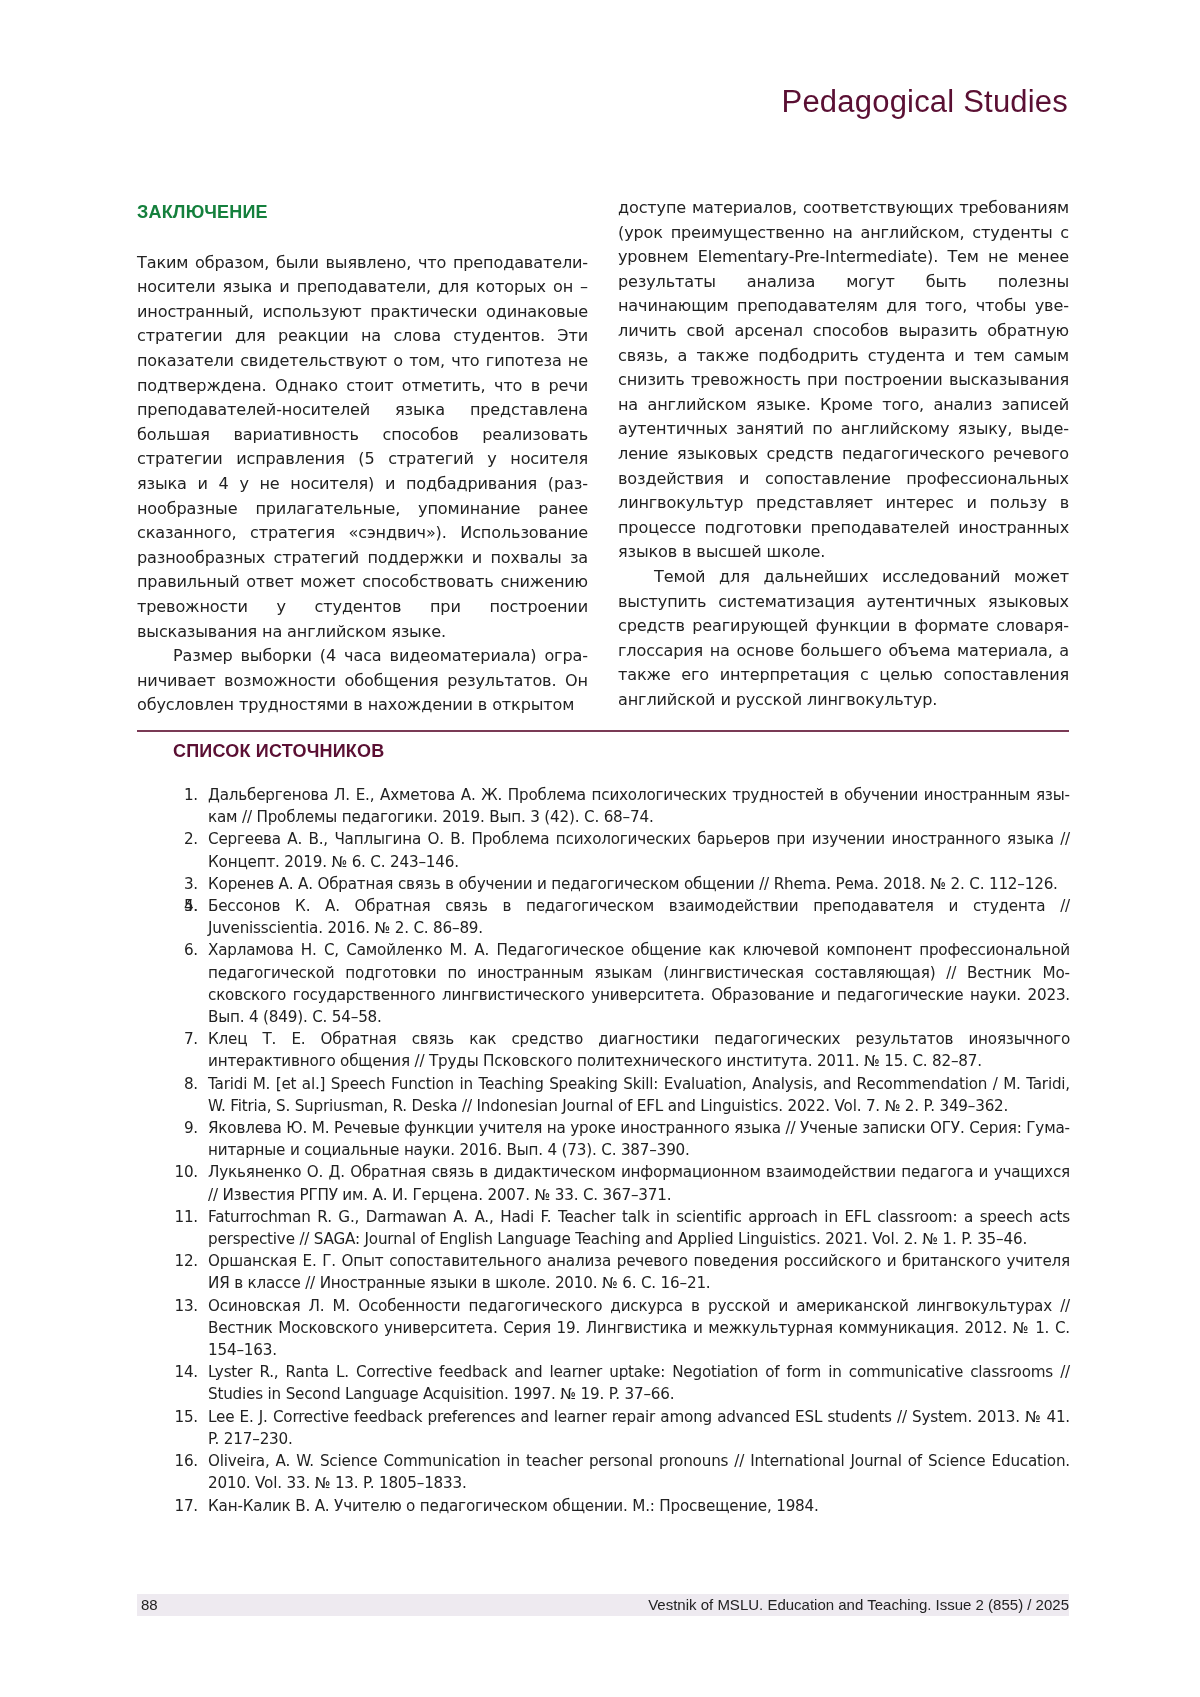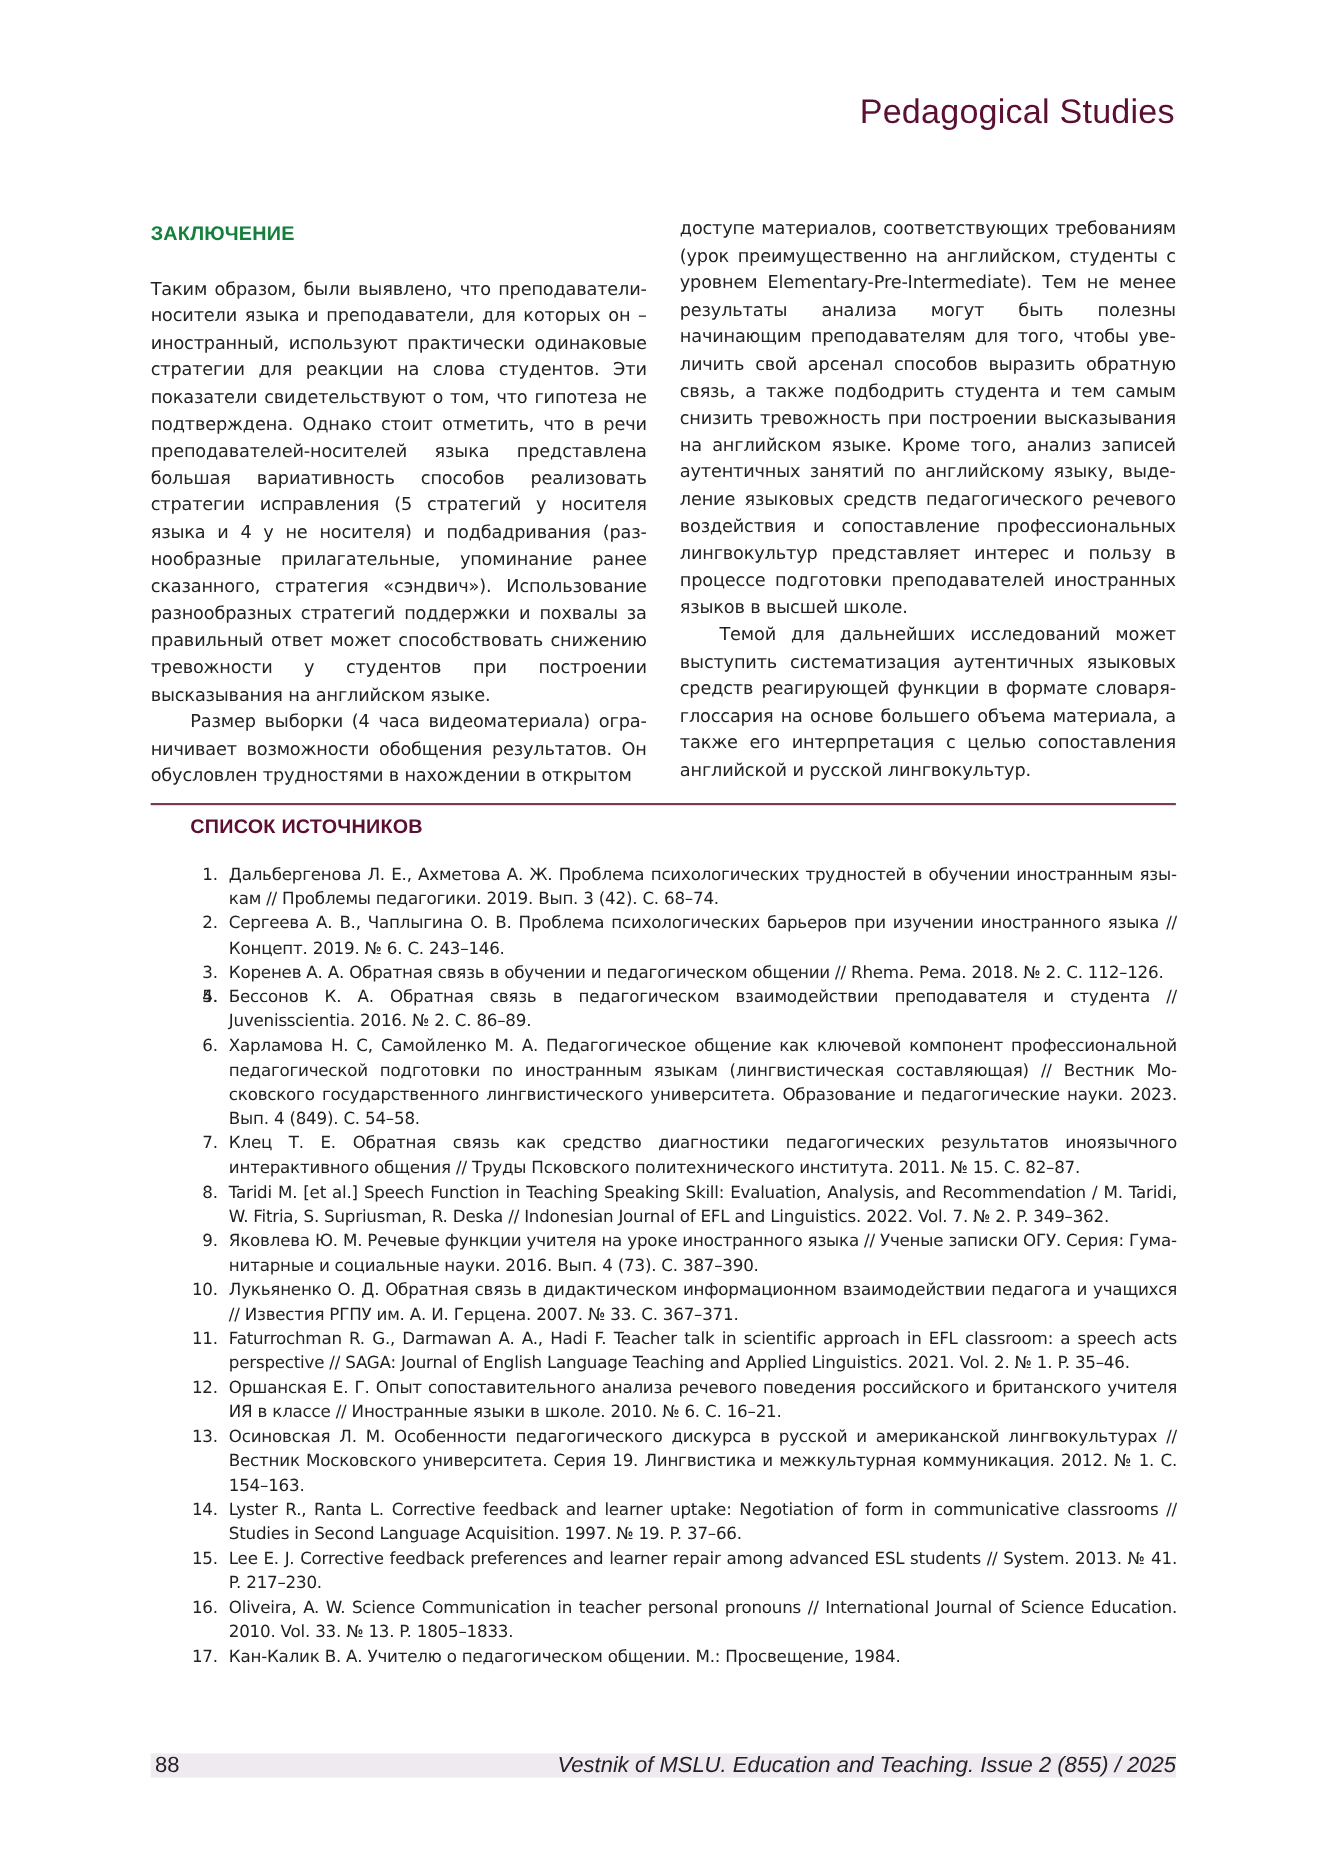--- a/index.html
+++ b/index.html
@@ -97,34 +97,33 @@
       text-align: right;
     }
     .footer {
       position: absolute;
       top: 1594px;
       left: 137px;
       width: 932px;
       height: 22px;
       background: #eeeaf0;
       font-family: "Liberation Sans", sans-serif;
-      font-size: 20px;
+      font-size: 15px;
       line-height: 22px;
       color: #222222;
     }
     .footer .page-num {
       position: absolute;
       left: 4px;
       top: 0;
     }
     .footer .journal {
       position: absolute;
       right: 0;
       top: 0;
-      font-style: italic;
     }
   </style>
 </head>
 <body>
 
 <div class="running-head">Pedagogical Studies</div>
 
 <div class="columns">
   <div class="col">
     <div class="section-heading">ЗАКЛЮЧЕНИЕ</div>

